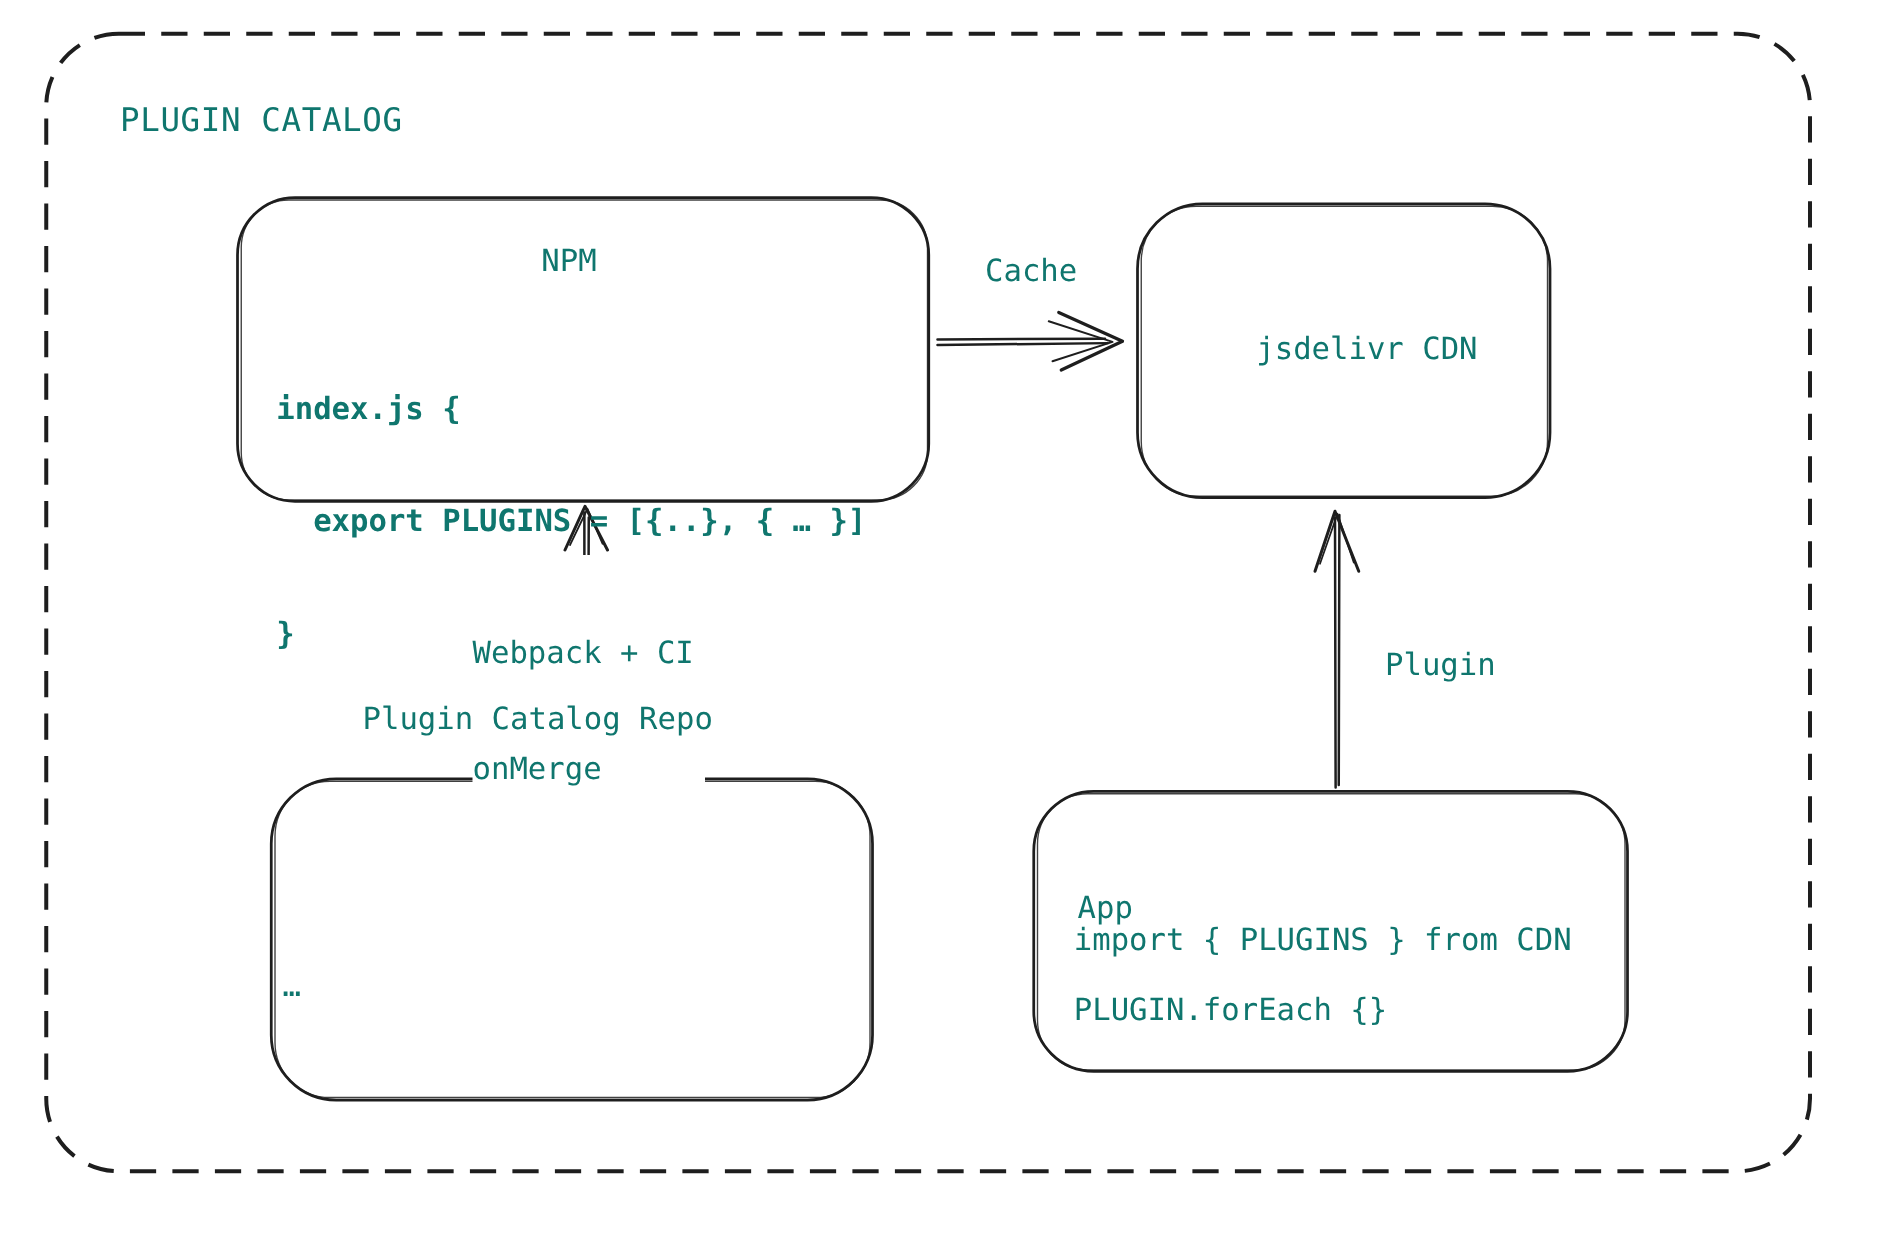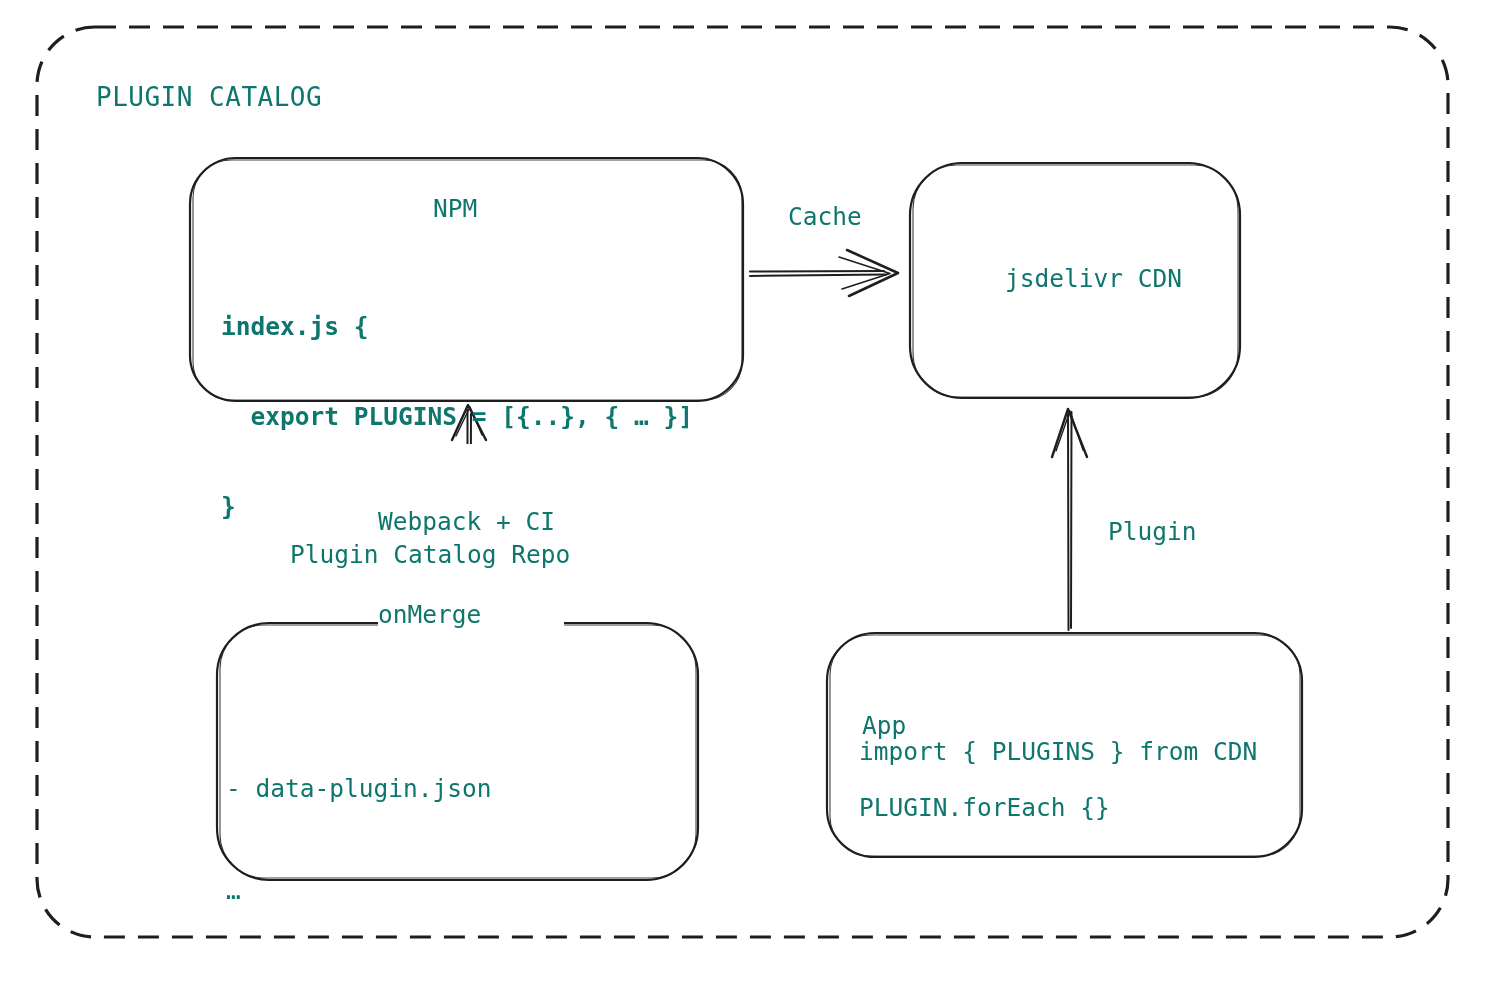--- a/index.html
+++ b/index.html
@@ -42,21 +42,21 @@
   .npm-code    { left: 221px; top: 252px; line-height: 30px; font-weight: bold; }
   .cache-label { left: 776px; top: 202px; margin-left: 12px; }
   .cdn-title   { left: 990px; top: 264px; margin-left: 15px; }
   .build-label {
     left: 378px;
     top: 444px;
     width: 186px;
     line-height: 31px;
     background: #ffffff;
   }
-  .repo-label  { left: 290px; top: 540px; }
+  .repo-label  { left: 290px; top: 560px; }
   .repo-files  { left: 226px; top: 704px; line-height: 34px; }
   .import-label{ left: 1108px; top: 517px; }
   .app-title   { left: 862px; top: 711px; }
   .app-line1   { left: 859px; top: 737px; }
   .app-line2   { left: 859px; top: 793px; }
 </style>
 </head>
 <body>
 
 <div id="canvas">
@@ -124,21 +124,20 @@
   <div class="txt cdn-title">jsdelivr CDN</div>
 
   <div class="txt build-label">
     <div>Webpack + CI</div>
     <div>onMerge</div>
   </div>
 
   <div class="txt repo-label">Plugin Catalog Repo</div>
 
   <div class="txt repo-files">
-    <div>- data-plugin.json</div>
     <div>…</div>
   </div>
 
   <div class="txt import-label">Plugin</div>
 
   <div class="txt app-title">App</div>
 
   <div class="txt app-line1">import { PLUGINS } from CDN</div>
 
   <div class="txt app-line2">PLUGIN.forEach {}</div>

